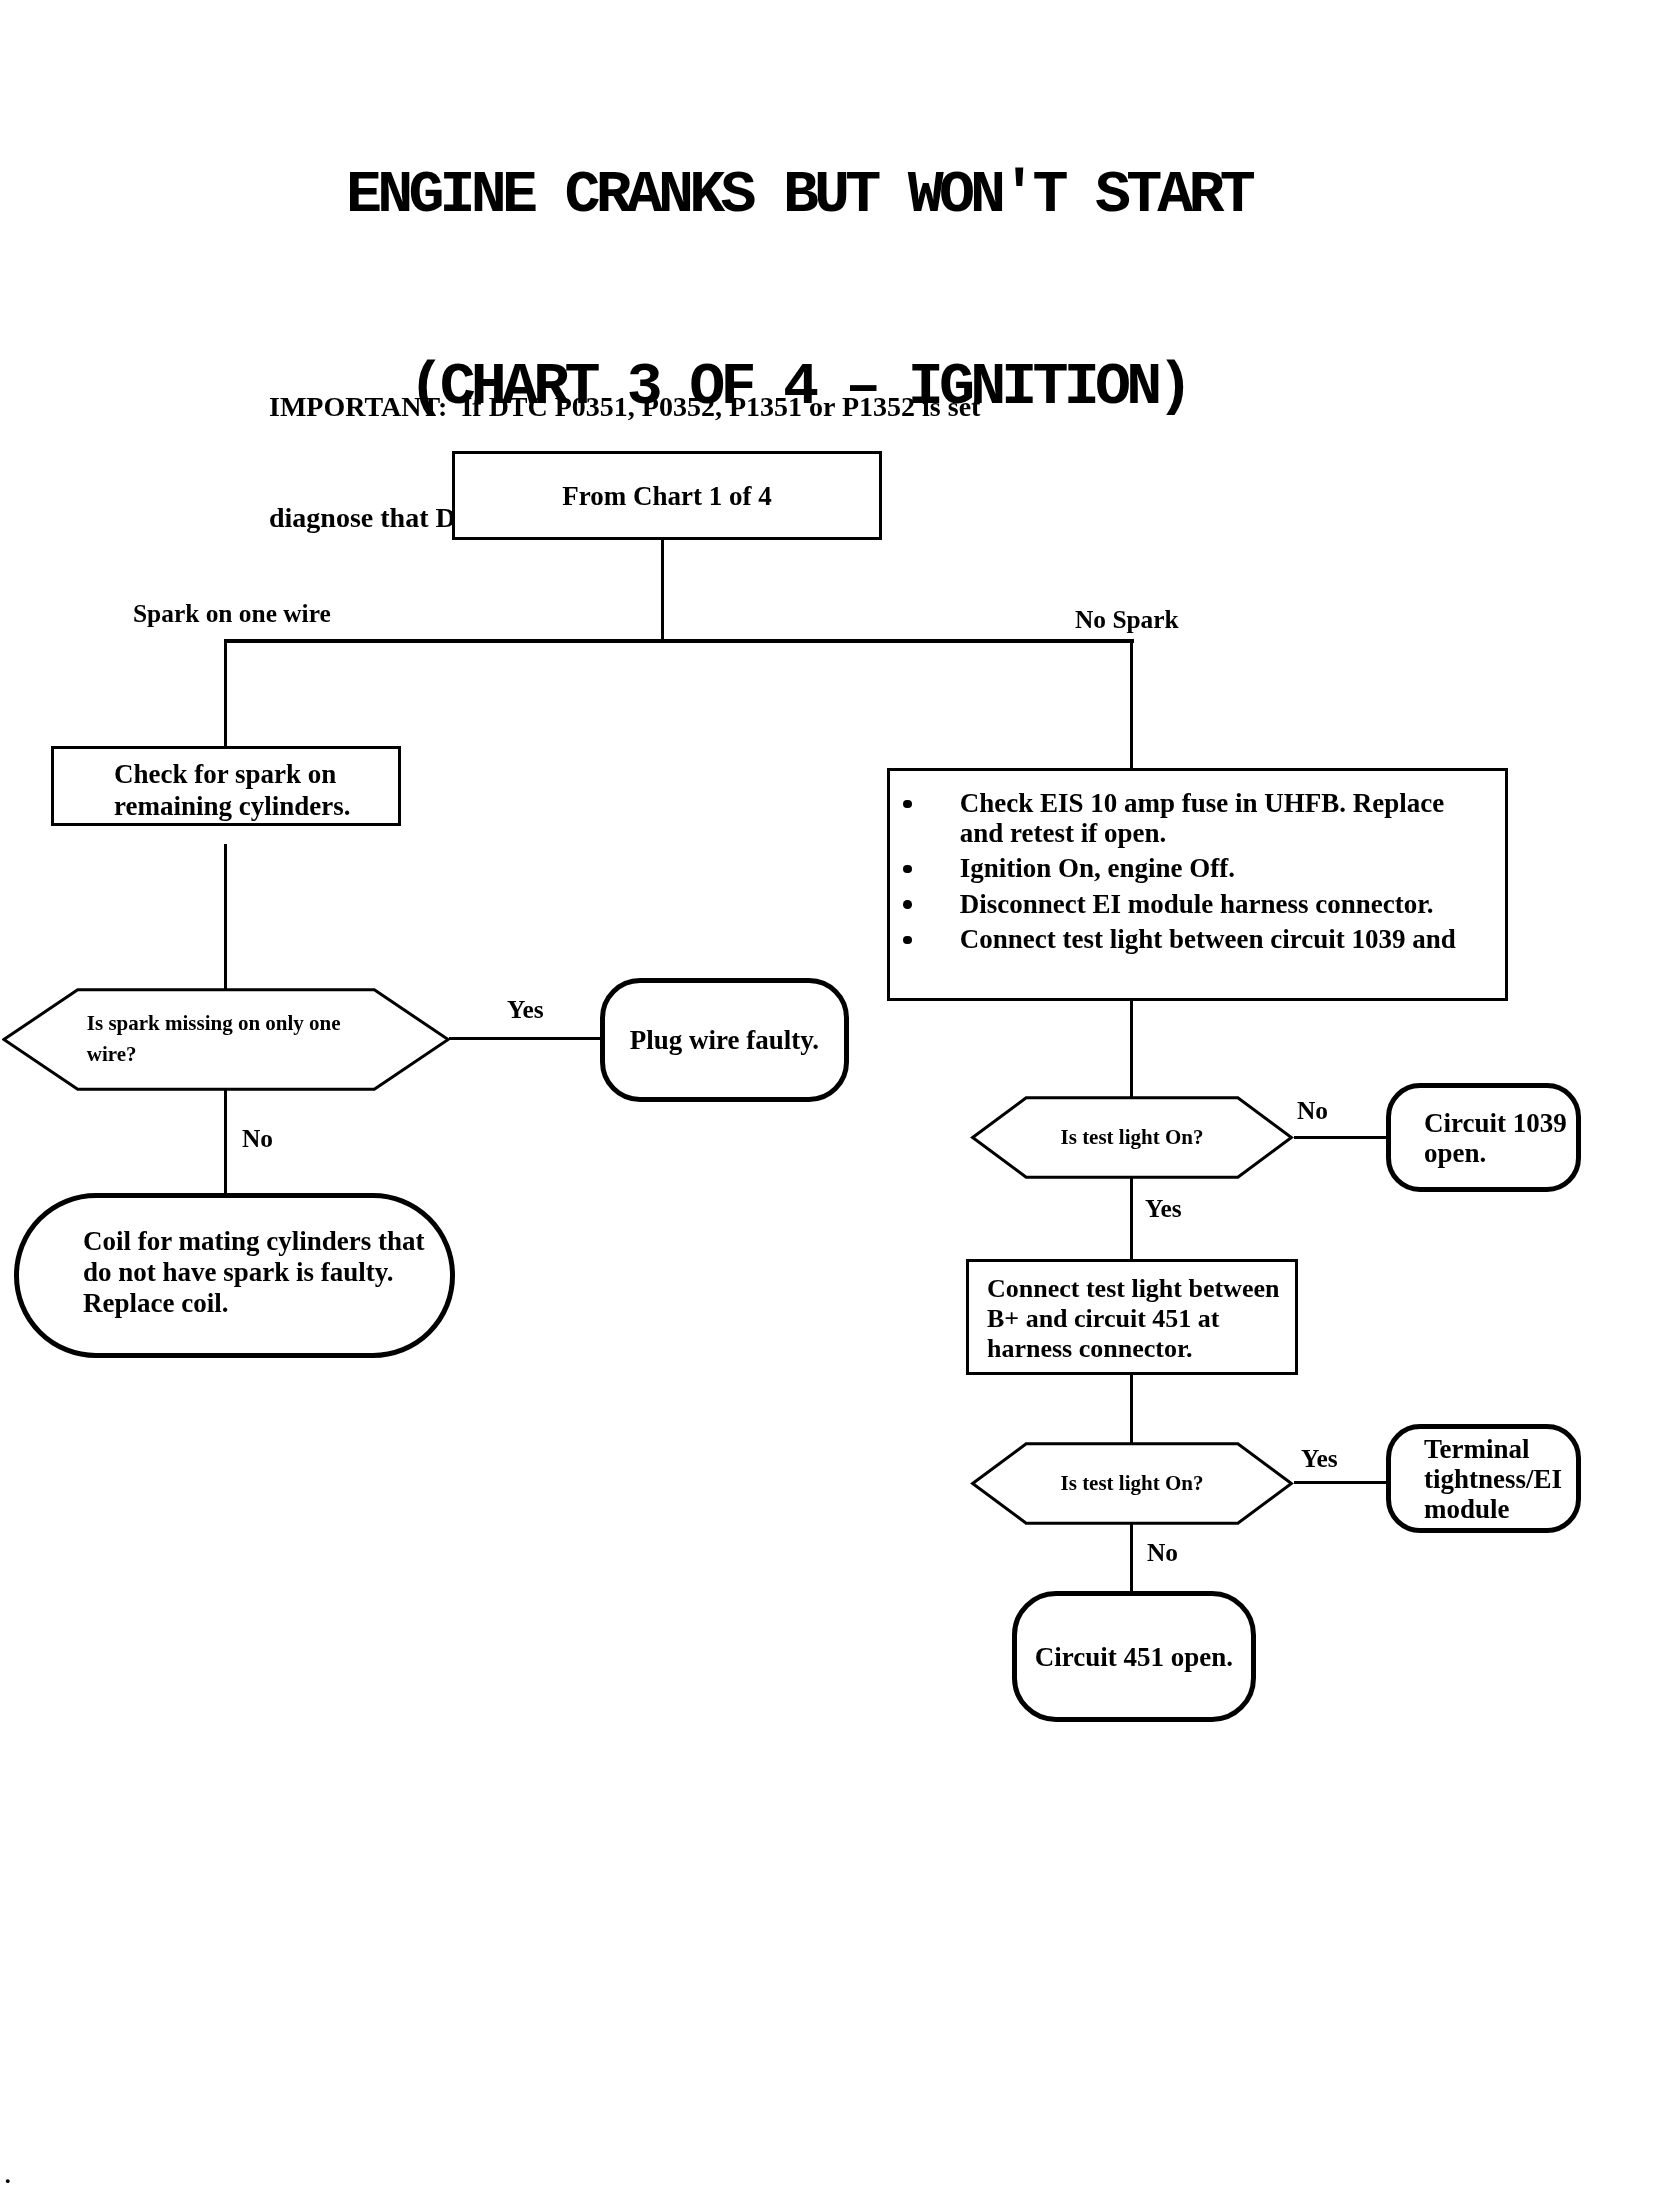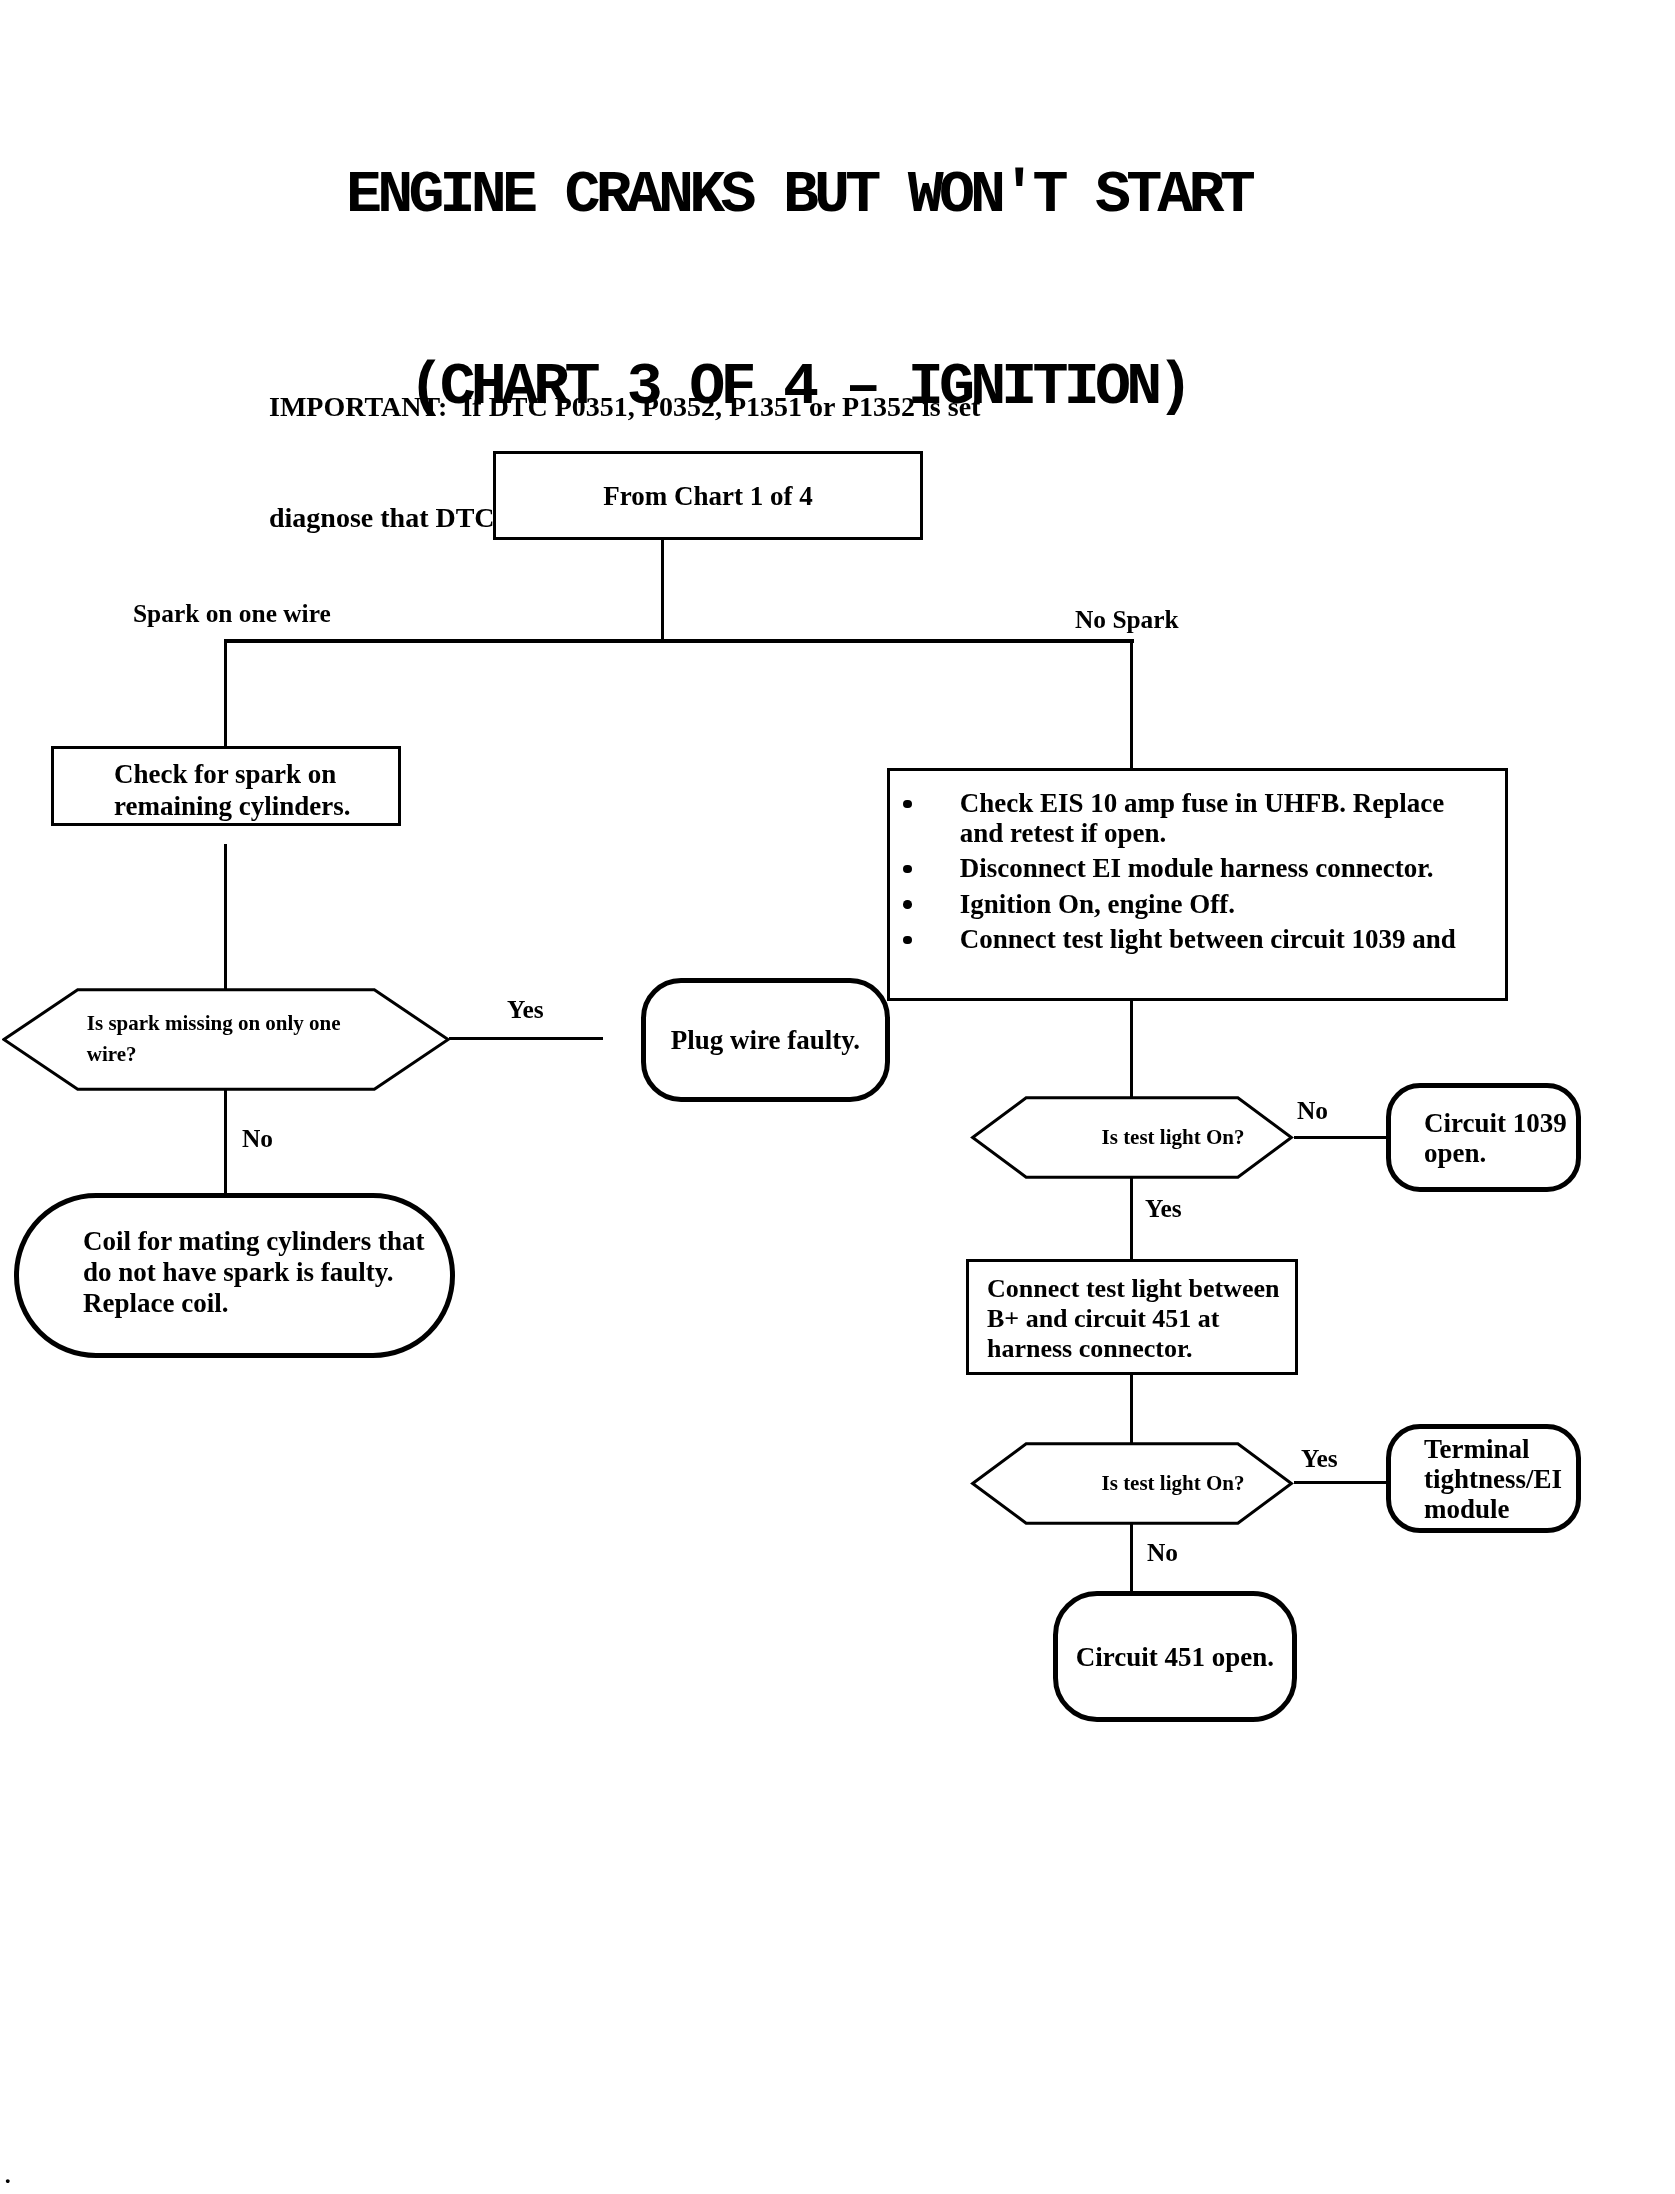--- a/index.html
+++ b/index.html
@@ -20,21 +20,21 @@
   .hline{position:absolute;height:3px;background:#000;}
   .hline.thick{height:4.2px;}
   .box{
     position:absolute;border:3px solid #000;background:#fff;
     font-size:27px;font-weight:bold;line-height:32px;box-sizing:border-box;
   }
   .rbox{
     position:absolute;border:5.4px solid #000;background:#fff;
     font-size:27px;font-weight:bold;line-height:30px;box-sizing:border-box;
   }
-  .centered{display:flex;align-items:center;justify-content:center;margin-left:41px;}
+  .centered{display:flex;align-items:center;justify-content:center;}
   .vcentered{display:flex;flex-direction:column;justify-content:center;}
   .hexwrap{position:absolute;}
   .hexwrap svg{position:absolute;left:0;top:0;display:block;}
   .hextext{
     position:absolute;left:0;top:0;width:100%;height:100%;
     font-size:21px;font-weight:bold;line-height:31px;box-sizing:border-box;
   }
   .elabel{position:absolute;font-size:25.4px;font-weight:bold;white-space:nowrap;}
   .branchlabel{position:absolute;font-size:25.4px;font-weight:bold;white-space:nowrap;}
   .bullets{position:absolute;box-sizing:border-box;}
@@ -114,27 +114,27 @@
     <div class="bullet-row">
       <span class="bullet-dot"></span>
       <span class="bullet-text">
         <div>Check EIS 10 amp fuse in UHFB. Replace</div>
         <div>and retest if open.</div>
       </span>
     </div>
     <div class="bullet-row">
       <span class="bullet-dot"></span>
       <span class="bullet-text">
-        <div>Disconnect EI module harness connector.</div>
+        <div>Ignition On, engine Off.</div>
       </span>
     </div>
     <div class="bullet-row">
       <span class="bullet-dot"></span>
       <span class="bullet-text">
-        <div>Ignition On, engine Off.</div>
+        <div>Disconnect EI module harness connector.</div>
       </span>
     </div>
     <div class="bullet-row">
       <span class="bullet-dot"></span>
       <span class="bullet-text">
         <div>Connect test light between circuit 1039 and</div>
       </span>
     </div>
   </div>
 

